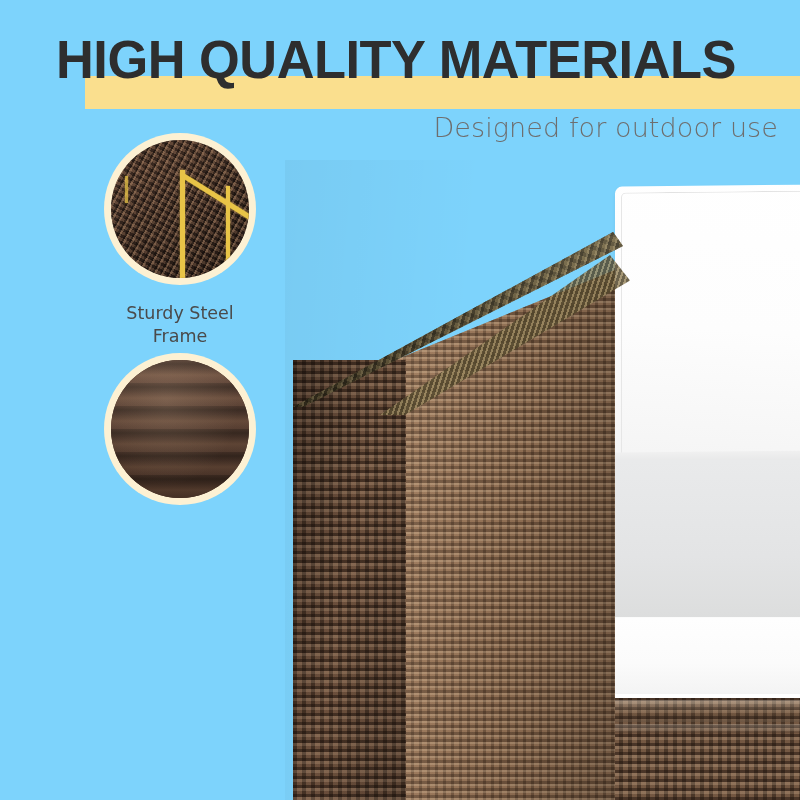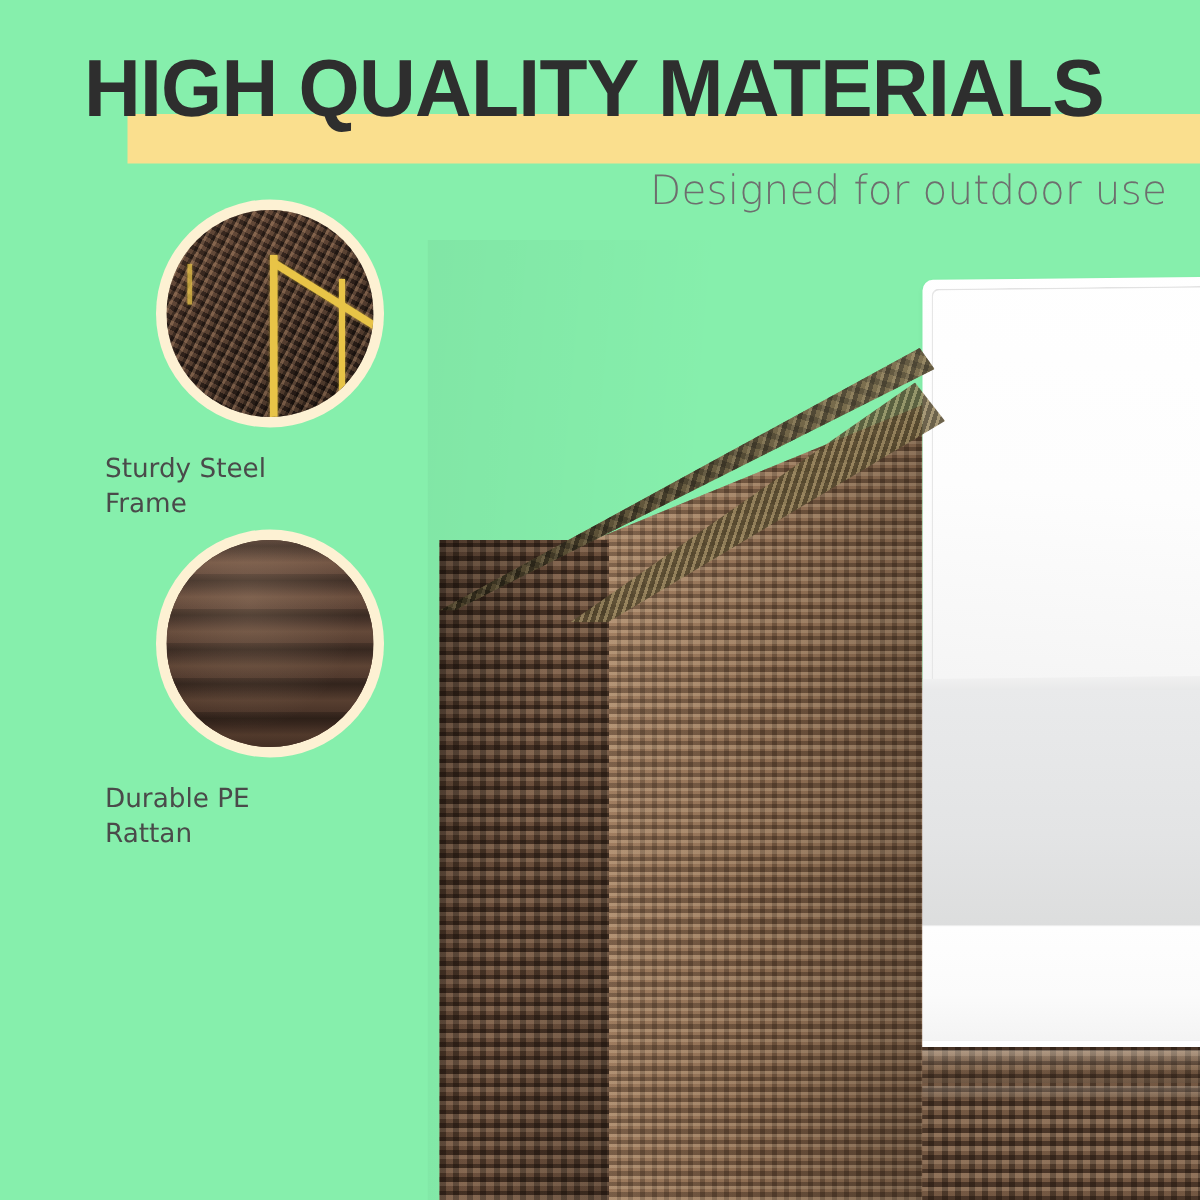--- a/index.html
+++ b/index.html
@@ -7,21 +7,21 @@
   html, body {
     width:800px; height:800px;
     background:#ffffff;
     font-family:"Liberation Sans", sans-serif;
     overflow:hidden;
   }
 
   #infographic {
     position:relative;
     width:800px; height:800px;
-    background:#86efac;
+    background:#7dd3fc;
   }
 
   
   .header-block {
     position:absolute;
     left:0; top:0;
     width:800px; height:170px;
   }
 
   .title-highlight {
@@ -62,21 +62,21 @@
     position:absolute;
     left:70px; top:133px;
     width:220px;
     height:660px;
   }
 
   .feature {
     position:absolute;
     left:0;
     width:220px;
-    text-align:left;
+    text-align:center;
   }
   .feature-1 { top:0px; }
   .feature-2 { top:220px; }
   .feature-3 { top:440px; }
 
   .circle-ring {
     position:relative;
     width:152px; height:152px;
     margin:0 auto;
     border-radius:50%;
@@ -416,22 +416,20 @@
       <div class="feature-label">Sturdy Steel
 Frame</div>
     </div>
 
     <div class="feature feature-2">
       <div class="circle-ring">
         <div class="circle-photo">
           <div class="rattan-weave"></div>
         </div>
       </div>
-      <div class="feature-label">Durable PE
-Rattan</div>
     </div>
 
 
   </div>
 
   <div class="product-stage">
     <div class="back-cushion"></div>
     <div class="back-cushion-shadow"></div>
 
     <div class="seat-top"></div>

